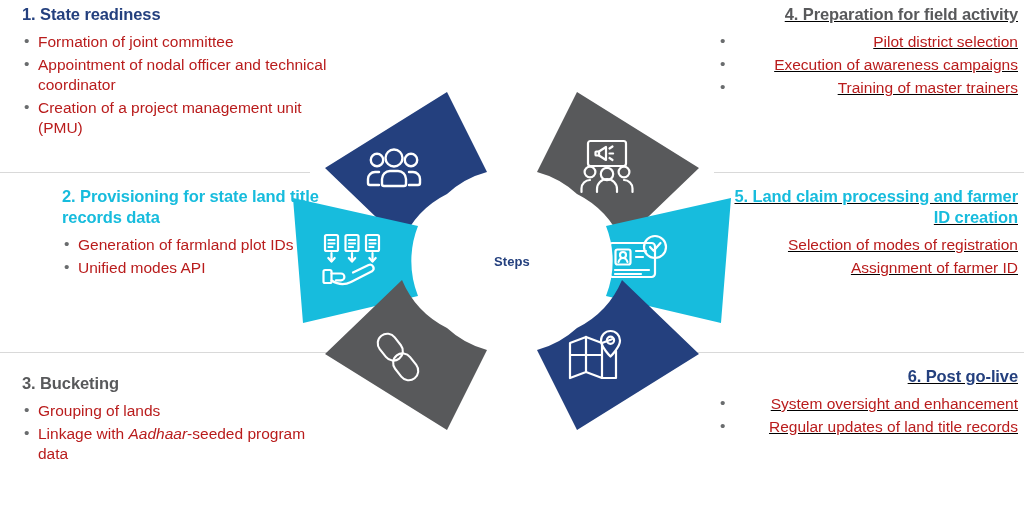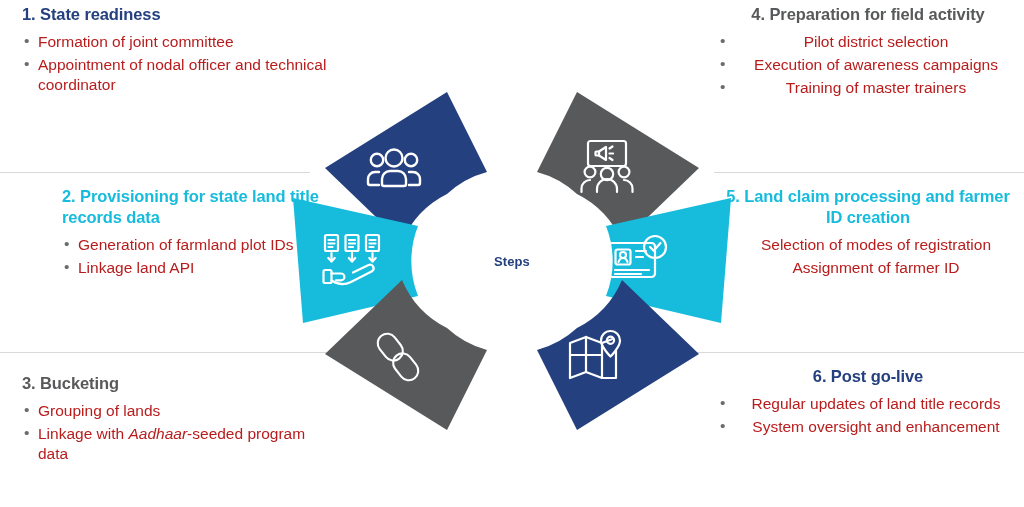--- a/index.html
+++ b/index.html
@@ -14,21 +14,21 @@
   
   .rule { position: absolute; height: 1px; background: #d9d9d9; }
   .rule-l1 { left: 0;   top: 172px; width: 310px; }
   .rule-l2 { left: 0;   top: 352px; width: 330px; }
   .rule-r1 { right: 0;  top: 172px; width: 310px; }
   .rule-r2 { right: 0;  top: 352px; width: 330px; }
 
   
   .block { position: absolute; }
   .block.left  { left: 22px;  width: 310px; text-align: left; }
-  .block.right { right: 6px;  width: 300px; text-align: center; }
+  .block.right { right: 6px;  width: 300px; text-align: right; text-decoration: underline; }
 
   .b1 { top: 4px; }
   .b2 { top: 186px; margin-left: 40px; }
   .b3 { top: 366px; margin-top: 7px; }
   .b4 { top: 4px; }
   .b5 { top: 186px; }
   .b6 { top: 366px; }
 
   h3.heading {
     font-size: 16.5px;
@@ -99,28 +99,29 @@
   <div class="rule rule-l1"></div>
   <div class="rule rule-l2"></div>
   <div class="rule rule-r1"></div>
   <div class="rule rule-r2"></div>
 
   <div class="block left b1">
     <h3 class="heading c-navy">1. State readiness</h3>
     <ul class="bullets">
       <li>Formation of joint committee</li>
       <li>Appointment of nodal officer and technical coordinator</li>
+      <li>Creation of a project management unit (PMU)</li>
     </ul>
   </div>
 
   <div class="block left b2">
     <h3 class="heading c-cyan">2. Provisioning for state land title records data</h3>
     <ul class="bullets">
       <li>Generation of farmland plot IDs</li>
-      <li>Linkage land API</li>
+      <li>Unified modes API</li>
     </ul>
   </div>
 
   <div class="block left b3">
     <h3 class="heading c-gray">3. Bucketing</h3>
     <ul class="bullets">
       <li>Grouping of lands</li>
       <li><span>Linkage with </span><em class="it">Aadhaar</em><span>-seeded program data</span></li>
     </ul>
   </div>
@@ -138,22 +139,22 @@
     <h3 class="heading c-cyan">5. Land claim processing and farmer ID creation</h3>
     <ul class="bullets">
       <li>Selection of modes of registration</li>
       <li>Assignment of farmer ID</li>
     </ul>
   </div>
 
   <div class="block right b6">
     <h3 class="heading c-navy">6. Post go-live</h3>
     <ul class="bullets">
+      <li>System oversight and enhancement</li>
       <li>Regular updates of land title records</li>
-      <li>System oversight and enhancement</li>
     </ul>
   </div>
 
   <div class="wheel">
     <svg viewBox="0 0 450 370" xmlns="http://www.w3.org/2000/svg">
 
       <path d="M 160 118 A 95 95 0 0 1 200 96 L 160 16 L 38 92 L 115 166 A 95 95 0 0 1 160 118 Z" fill="#24407E" transform="translate(0,0)"></path>
 
       <path d="M 131 150 A 95 95 0 0 0 131 220 L 16 247 L 6 122 Z" fill="#17BCDD"></path>
 

